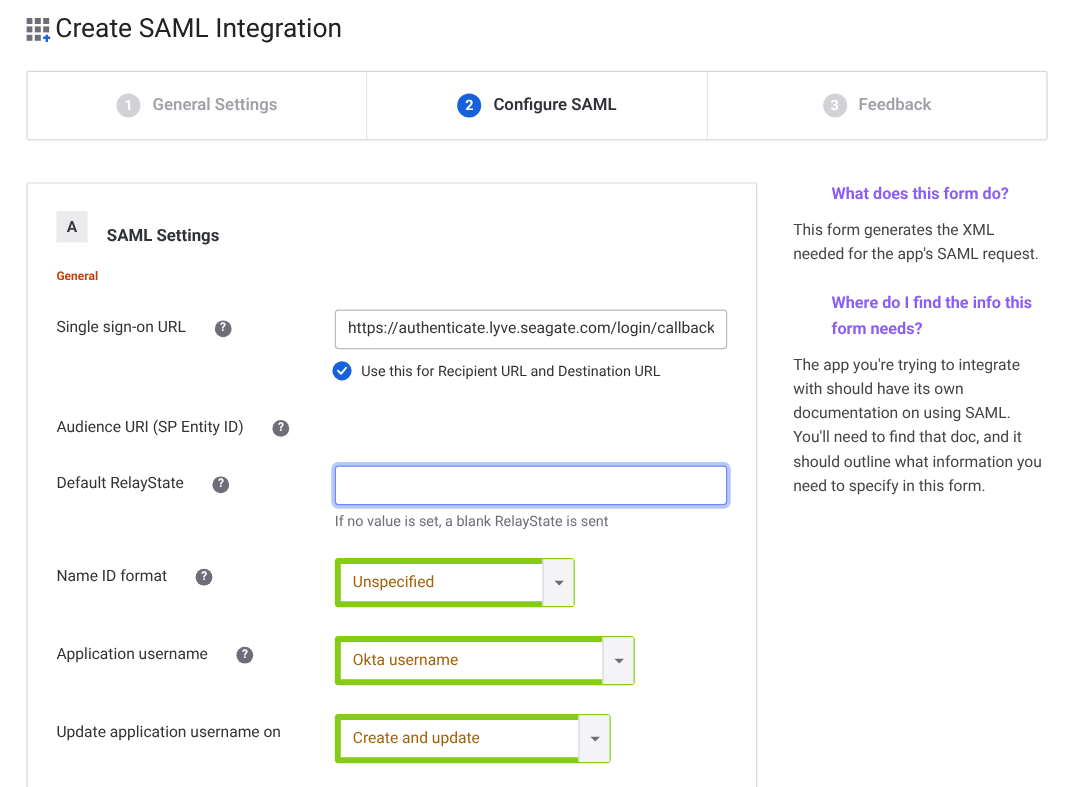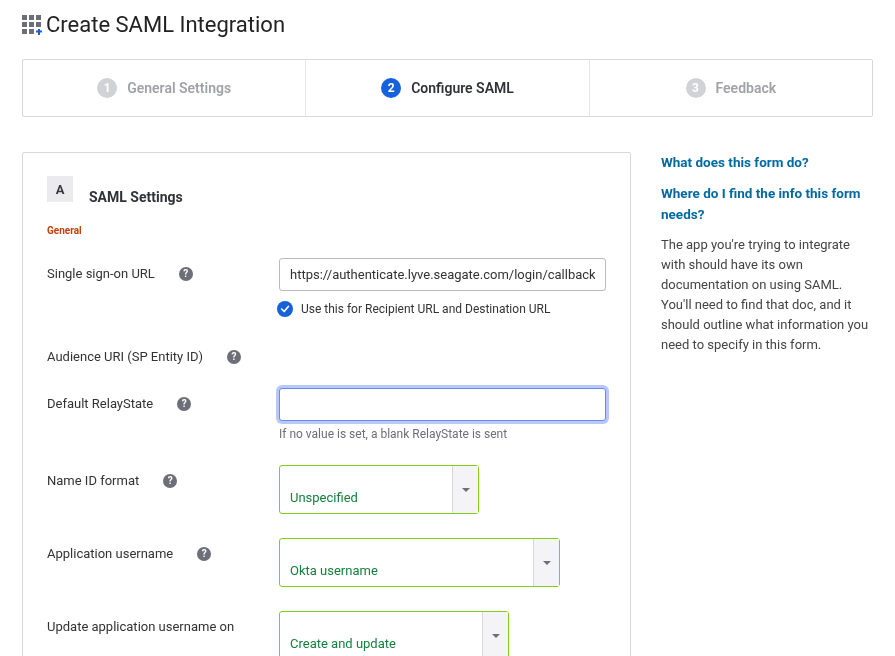--- a/index.html
+++ b/index.html
@@ -174,25 +174,25 @@
       justify-content: center;
       flex-shrink: 0;
     }
     .checkbox-custom svg { width: 10px; height: 10px; }
     
     .select-wrap {
       position: relative;
       width: 200px;
     }
     .select-box {
-      border: 1px solid #84cc16;
+      border: 5px solid #84cc16;
       border-radius: 3px;
-      padding: 24px 30px 8px 10px;
-      font-size: 13px;
-      color: #15803d;
+      padding: 8px 30px 8px 10px;
+      font-size: 13px;
+      color: #a16207;
       background: #fff;
       cursor: pointer;
     }
     .select-caret {
       position: absolute;
       right: 1px;
       top: 1px;
       bottom: 1px;
       width: 26px;
       border-left: 1px solid #d7d7dc;
@@ -218,21 +218,22 @@
     .sidebar {
       width: 212px;
       font-size: 13px;
       color: #333;
       line-height: 1.55;
     }
     .sidebar h4 {
       font-size: 13.5px;
       font-weight: 700;
       margin-bottom: 10px;
-      color: #0369a1;
+      color: #8b5cf6;
+      margin-left: 32px;
     }
     .sidebar p { margin-bottom: 20px; color: #444; }
   </style>
 </head>
 <body>
 
 <div class="page-header">
   <span class="apps-icon">
     <svg viewBox="0 0 20 20">
       <rect x="0" y="0" width="5" height="5" fill="#6e6e78"></rect>
@@ -324,21 +325,21 @@
         </div>
       </div>
     </div>
 
     <div class="form-row">
       <div class="form-label-col">
         <span>Application username</span>
         <span class="help-dot">?</span>
       </div>
       <div class="form-input-col">
-        <div class="select-wrap" style="width:281px">
+        <div class="select-wrap" style="width:250px">
           <div class="select-box">Okta username</div>
           <div class="select-caret">
               <svg viewBox="0 0 10 10">
                 <path d="M1 3 L5 7 L9 3 Z"></path>
               </svg>
             </div>
         </div>
       </div>
     </div>
 
@@ -359,16 +360,17 @@
     </div>
 
     <div class="advanced-row">
       <a class="link">Show Advanced Settings</a>
     </div>
 
   </div>
 
   <div class="sidebar">
     <h4>What does this form do?</h4>
+    <p>This form generates the XML needed for the app's SAML request.</p>
     <h4>Where do I find the info this form needs?</h4>
     <p>The app you're trying to integrate with should have its own documentation on using SAML. You'll need to find that doc, and it should outline what information you need to specify in this form.</p>
   </div>
 </div>
 
 </body></html>

